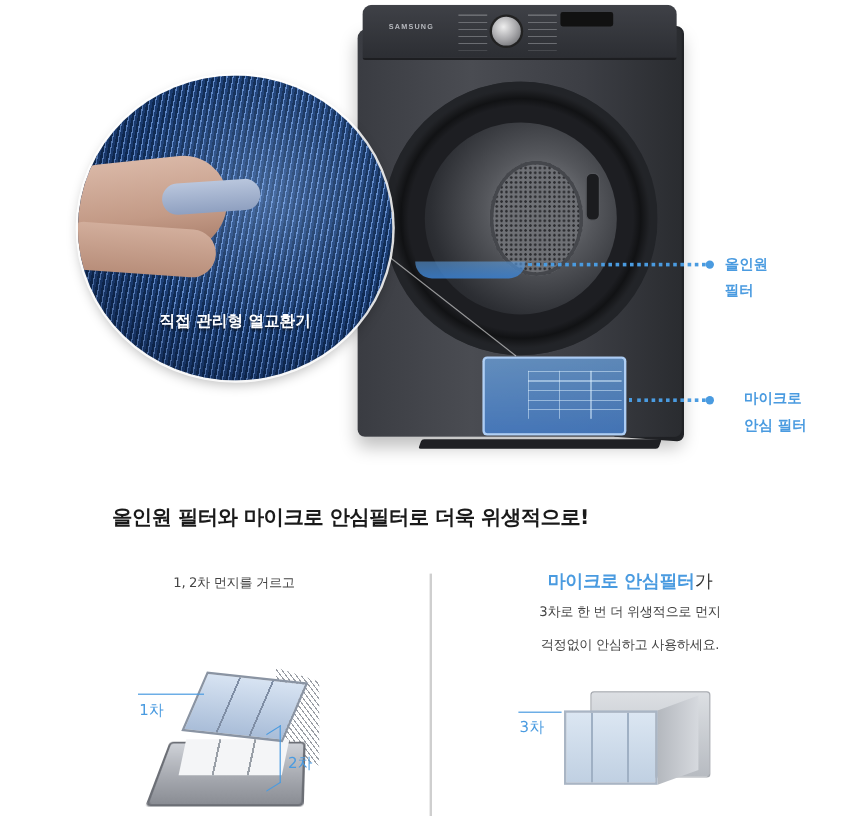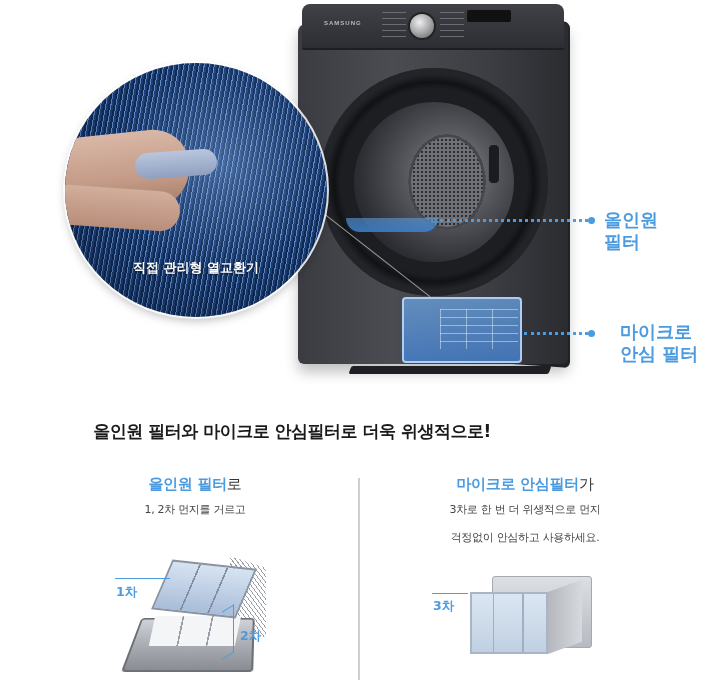--- a/index.html
+++ b/index.html
@@ -89,21 +89,21 @@
 
     
     .leader {
       position: absolute; height: 0;
       border-top: 3px dotted #4a9be0;
     }
     .leader-dot {
       position: absolute; width: 7px; height: 7px; border-radius: 50%; background: #4a9be0;
     }
     .callout-label {
-      position: absolute; font-size: 18px; line-height: 22px; font-weight: bold; color: #4a9be0;
+      position: absolute; font-size: 12px; line-height: 22px; font-weight: bold; color: #4a9be0;
     }
 
     
     .magnify {
       position: absolute; left: 65px; top: 63px; width: 262px; height: 254px; border-radius: 50%;
       overflow: hidden;
       background:
         repeating-linear-gradient(100deg, #0f2a52 0 2px, #5e86c4 2px 3px, #1b3d73 3px 5px),
         #244b86;
       box-shadow: 0 0 0 2px rgba(255,255,255,0.85), 0 4px 10px rgba(0,0,0,0.25);
@@ -177,21 +177,21 @@
         linear-gradient(90deg, transparent 32%, #7f8ea5 32% 34%, transparent 34% 66%, #7f8ea5 66% 68%, transparent 68%),
         linear-gradient(180deg, #d7e3f2 0%, #a9bdd8 100%);
       border: 2px solid #8a94a3;
       transform: skewX(-18deg) rotate(6deg);
     }
     .f12-mesh {
       position: absolute; left: 120px; top: 2px; width: 36px; height: 70px;
       background: repeating-linear-gradient(45deg, #9a9ea5 0 1px, transparent 1px 4px);
       transform: skewY(18deg);
     }
-    .f12-label { position: absolute; font-size: 12.5px; color: #4a9be0; font-weight: bold; }
+    .f12-label { position: absolute; font-size: 12.5px; color: #4a9be0; font-weight: normal; }
     .f12-line1 { position: absolute; left: 115px; top: 578px; width: 55px; border-top: 1.5px solid #4a9be0; }
     .f12-bracket {
       position: absolute; left: 222px; top: 608px; width: 12px; height: 48px;
       border-right: 1.5px solid #4a9be0; border-top: 1.5px solid #4a9be0; border-bottom: 1.5px solid #4a9be0;
       transform: skewY(-32deg);
     }
 
     .filter3 { position: absolute; left: 430px; top: 570px; width: 170px; height: 100px; }
     .f3-back {
       position: absolute; left: 62px; top: 6px; width: 100px; height: 72px;
@@ -258,21 +258,20 @@
   <div class="leader-dot" style="left:588px; top:330px;"></div>
   <div class="callout-label" style="left:604px; top:321px;margin-left:16px;">
     <div>마이크로</div>
     <div>안심 필터</div>
   </div>
 </div>
 
 <div class="headline">올인원 필터와 마이크로 안심필터로 더욱 위생적으로!</div>
 
 <div class="col col-left">
-  <div class="col-title"><span class="accent">올인원 필터</span><span>로</span></div>
   <div class="col-body">1, 2차 먼지를 거르고</div>
 </div>
 
 <div class="divider"></div>
 
 <div class="col col-right">
   <div class="col-title"><span class="accent">마이크로 안심필터</span><span>가</span></div>
   <div class="col-body">3차로 한 번 더 위생적으로 먼지</div>
   <div class="col-body">걱정없이 안심하고 사용하세요.</div>
 </div>

